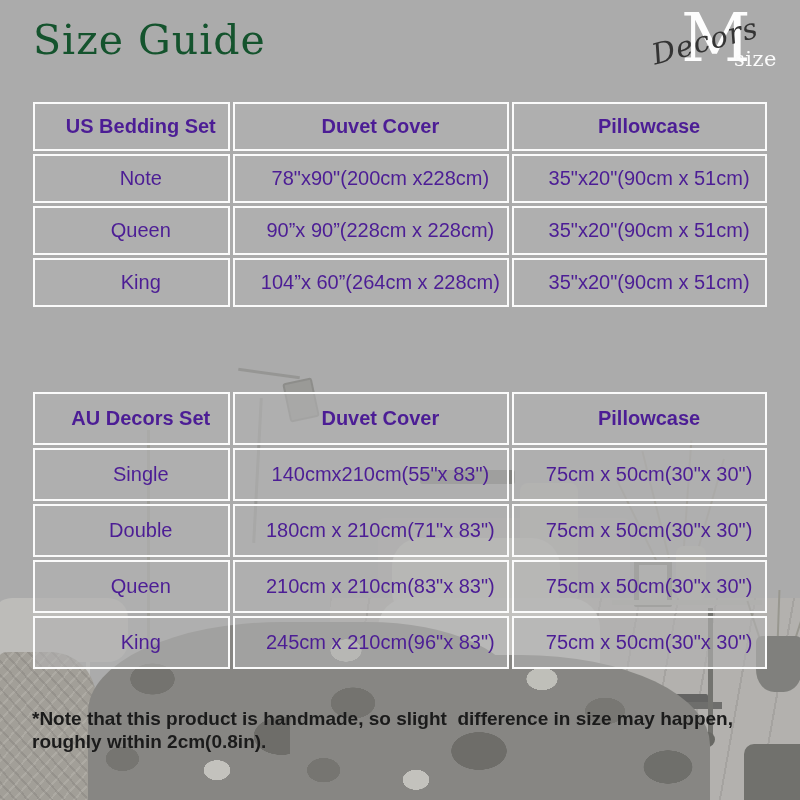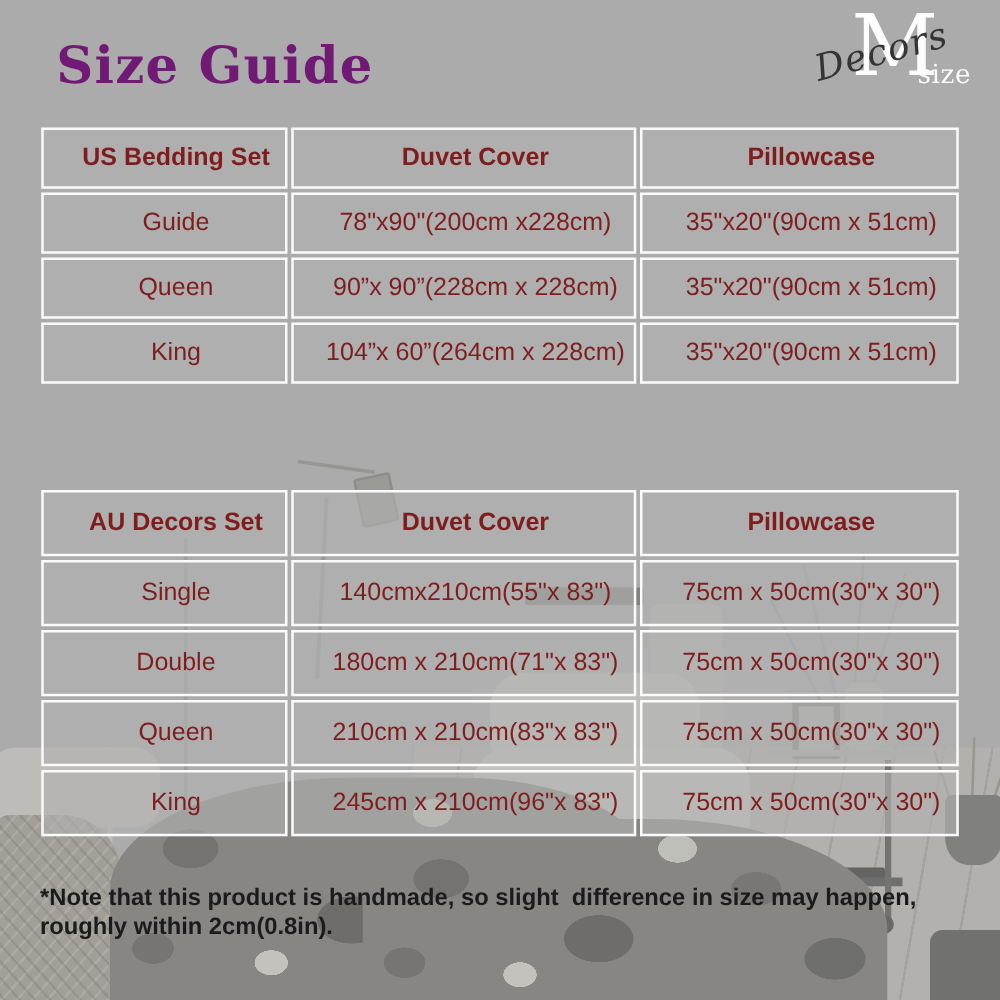--- a/index.html
+++ b/index.html
@@ -62,23 +62,23 @@
       radial-gradient(44px 30px at 90% 70%, #504f49 0 55%, transparent 56%),
       radial-gradient(30px 22px at 8% 72%, #5a5952 0 55%, transparent 56%);
   }
   .duvet-a{left:88px;top:622px;width:430px;height:190px;border-radius:45% 35% 0 0 / 90px 70px 0 0;}
   .duvet-b{left:290px;top:655px;width:420px;height:160px;border-radius:40% 45% 0 0 / 70px 90px 0 0;}
   .wash{position:absolute;inset:0;background:rgba(173,173,173,.34);z-index:1;}
 
   
   .content{position:absolute;inset:0;z-index:2;}
   .page-title{
-    position:absolute;left:33px;top:16px;margin:12px;
+    position:absolute;left:33px;top:16px;margin:0;
     font-family:"DejaVu Serif","Liberation Serif",serif;
-    font-size:41px;font-weight:bold;letter-spacing:1px;color:#701a75;
+    font-size:41px;font-weight:normal;letter-spacing:1px;color:#14532d;
   }
   
   .logo{position:absolute;left:648px;top:4px;width:145px;height:86px;}
   .logo span{position:absolute;}
   .logo-m{
     left:33px;top:0;font-family:"DejaVu Serif","Liberation Serif",serif;
     font-size:68px;line-height:1;color:#fdfdfd;font-weight:normal;
   }
   .logo-script{
     left:2px;top:20px;width:110px;text-align:center;
@@ -92,21 +92,21 @@
   
   table.size{
     position:absolute;left:30px;width:740px;
     border-collapse:separate;border-spacing:3px;table-layout:fixed;
   }
   .t-us{top:99px;}
   .t-au{top:389px;}
   table.size th,table.size td{
     border:2px solid #fbfbfb;
     background:rgba(178,178,178,.62);
-    color:#7f1d1d;text-align:center;vertical-align:middle;
+    color:#4c1d95;text-align:center;vertical-align:middle;
     font-size:20px;overflow:hidden;white-space:nowrap;padding-left:20px;
   }
   table.size th{font-weight:bold;}
   table.size td{font-weight:normal;}
   .t-us th,.t-us td{height:43px;}
   .t-au th,.t-au td{height:47px;}
   col.c1{width:27%;} col.c2{width:38%;} col.c3{width:35%;}
   
   .notes{position:absolute;left:32px;top:708px;width:745px;color:#1b1b1b;}
   .note{
@@ -173,21 +173,21 @@
           <col class="c2">
           <col class="c3">
         </colgroup>
       <tbody>
           <tr>
         <th>US Bedding Set</th>
         <th>Duvet Cover</th>
         <th>Pillowcase</th>
       </tr>
       <tr>
-        <td>Guide</td>
+        <td>Note</td>
         <td>78"x90"(200cm x228cm)</td>
         <td>35"x20"(90cm x 51cm)</td>
       </tr>
       <tr>
         <td>Queen</td>
         <td>90”x 90”(228cm x 228cm)</td>
         <td>35"x20"(90cm x 51cm)</td>
       </tr>
       <tr>
         <td>King</td>

